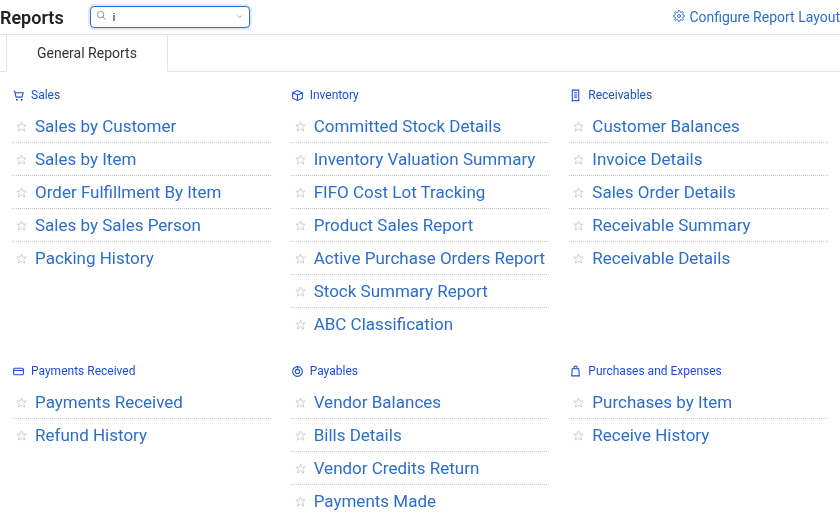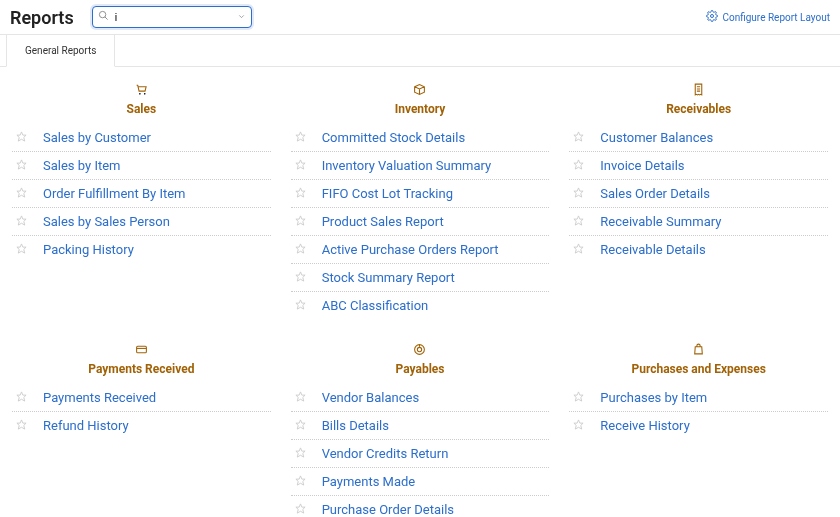--- a/index.html
+++ b/index.html
@@ -6,23 +6,24 @@
   body {
     font-family: -apple-system, BlinkMacSystemFont, "Segoe UI", Roboto, Arial, sans-serif;
     font-size: 12px;
     color: #222;
     background: #fff;
     width: 840px;
   }
   .header {
     display: flex;
     align-items: center;
-    padding: 6px 10px;
+    padding: 6px 0;
     border-bottom: 1px solid #e5e5e5;
     position: relative;
+    gap: 8px;
   }
   .page-title {
     font-size: 18px;
     font-weight: 600;
     margin-right: 18px;
   }
   .search-wrap {
     position: relative;
     width: 160px;
   }
@@ -47,69 +48,68 @@
     position: absolute;
     right: 6px;
     top: 50%;
     transform: translateY(-50%);
     color: #888;
     cursor: pointer;
   }
   .config-link {
     margin-left: auto;
     color: #2c6ecb;
-    font-size: 10px;
+    font-size: 14px;
     display: flex;
-    align-items: center;
+    align-items: flex-end;
     gap: 4px;
     cursor: pointer;
   }
   .tabs {
     display: flex;
     border-bottom: 1px solid #e5e5e5;
     padding: 0 6px;
   }
   .tab {
-    padding: 10px 18px;
-    font-size: 10px;
+    padding: 10px 30px;
+    font-size: 14px;
     color: #333;
     background: #fff;
     border: 1px solid #e5e5e5;
     border-top: none;
     border-bottom: 1px solid #fff;
     margin-bottom: -1px;
     cursor: pointer;
   }
   .content {
     padding: 16px 12px;
     display: grid;
     grid-template-columns: repeat(3, 1fr);
     grid-template-rows: auto auto;
     column-gap: 20px;
     row-gap: 24px;
   }
   .section-title {
     font-size: 12px;
-    font-weight: 700;
+    font-weight: 400;
     display: flex;
     align-items: center;
     gap: 6px;
     margin-bottom: 8px;
-    color: #a16207;
-    flex-direction: column;
+    color: #1d4ed8;
   }
   .section-title svg { flex-shrink: 0; }
   .report-list { list-style: none; }
   .report-item {
     display: flex;
     align-items: center;
-    gap: 16px;
+    gap: 8px;
     padding: 6px 2px 6px 4px;
     border-bottom: 1px dotted #ccc;
-    font-size: 13px;
+    font-size: 17px;
   }
   .report-item:last-child { border-bottom: none; }
   .star {
     color: #ccc;
     cursor: pointer;
     flex-shrink: 0;
   }
   .report-link {
     color: #2c6ecb;
     cursor: pointer;

